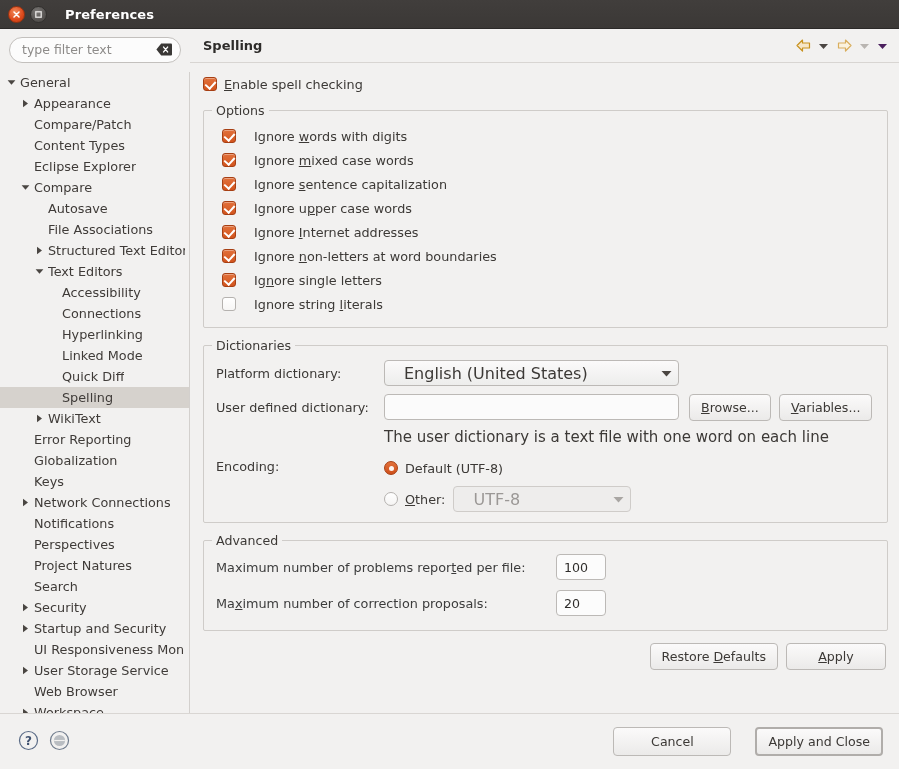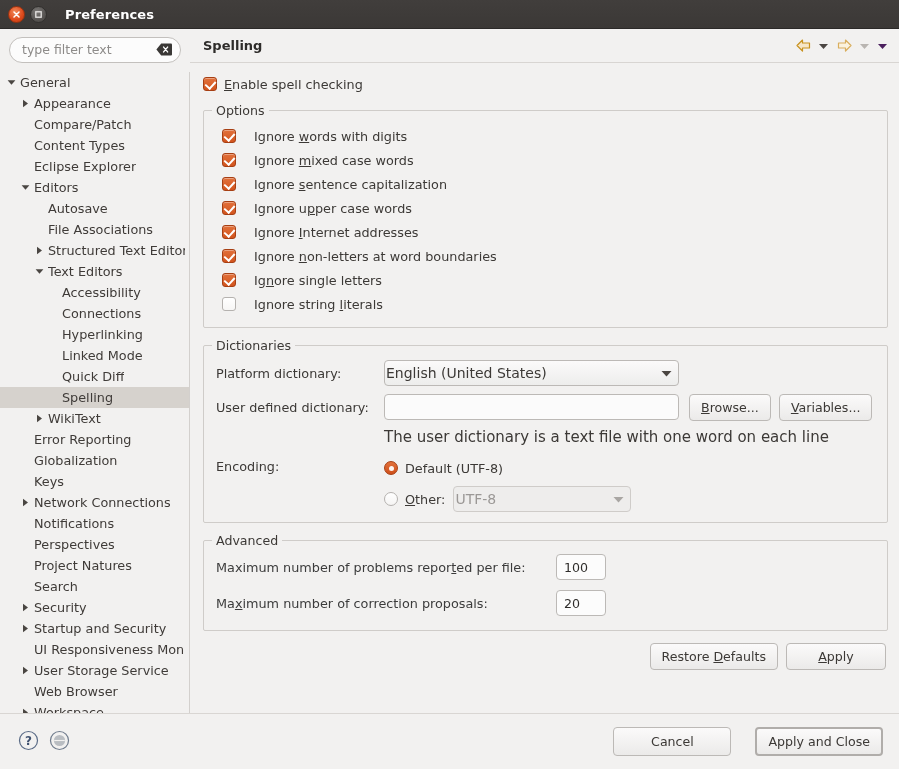--- a/index.html
+++ b/index.html
@@ -217,22 +217,22 @@
 
   
   .frow { display: flex; align-items: center; min-height: 30px; }
   .flabel { font-size: 12.8px; color: #3c3936; width: 168px; flex: 0 0 168px; }
   .combo {
     height: 26px;
     background: linear-gradient(to bottom, #fbfafa 0%, #ededec 100%);
     border: 1px solid #bcb9b6;
     border-radius: 4px;
     display: flex; align-items: center;
-    padding: 0 6px 0 1px;
-    font-size: 14px;
+    padding: 0 6px 0 19px;
+    font-size: 16px;
     color: #3c3936;
     cursor: pointer;
     position: relative;
   }
   .combo .caret { margin-left: auto; padding-left: 8px; display: flex; }
   .combo.disabled { color: #9b9896; background: #eeedec; border-color: #cfccc9; }
 
   .textfield {
     height: 26px;
     background: #fbfbfb;
@@ -390,21 +390,21 @@
             <div class="titem">
               <span class="twist" style="margin-left: 19px;"></span>
               <span class="tlabel" style="margin-left: 3px;">Eclipse Explorer</span>
             </div>
             <div class="titem">
               <span class="twist" style="margin-left: 19px;">
                 <svg width="9" height="7" viewBox="0 0 9 7">
                   <path d="M0.6 1.3 L8.4 1.3 L4.5 5.8 Z" fill="#4a4642"></path>
                 </svg>
               </span>
-              <span class="tlabel" style="margin-left: 3px;">Editors</span>
+              <span class="tlabel" style="margin-left: 3px;">Compare</span>
             </div>
             <div class="titem">
               <span class="twist" style="margin-left: 33px;"></span>
               <span class="tlabel" style="margin-left: 3px;">Autosave</span>
             </div>
             <div class="titem">
               <span class="twist" style="margin-left: 33px;"></span>
               <span class="tlabel" style="margin-left: 3px;">File Associations</span>
             </div>
             <div class="titem">

